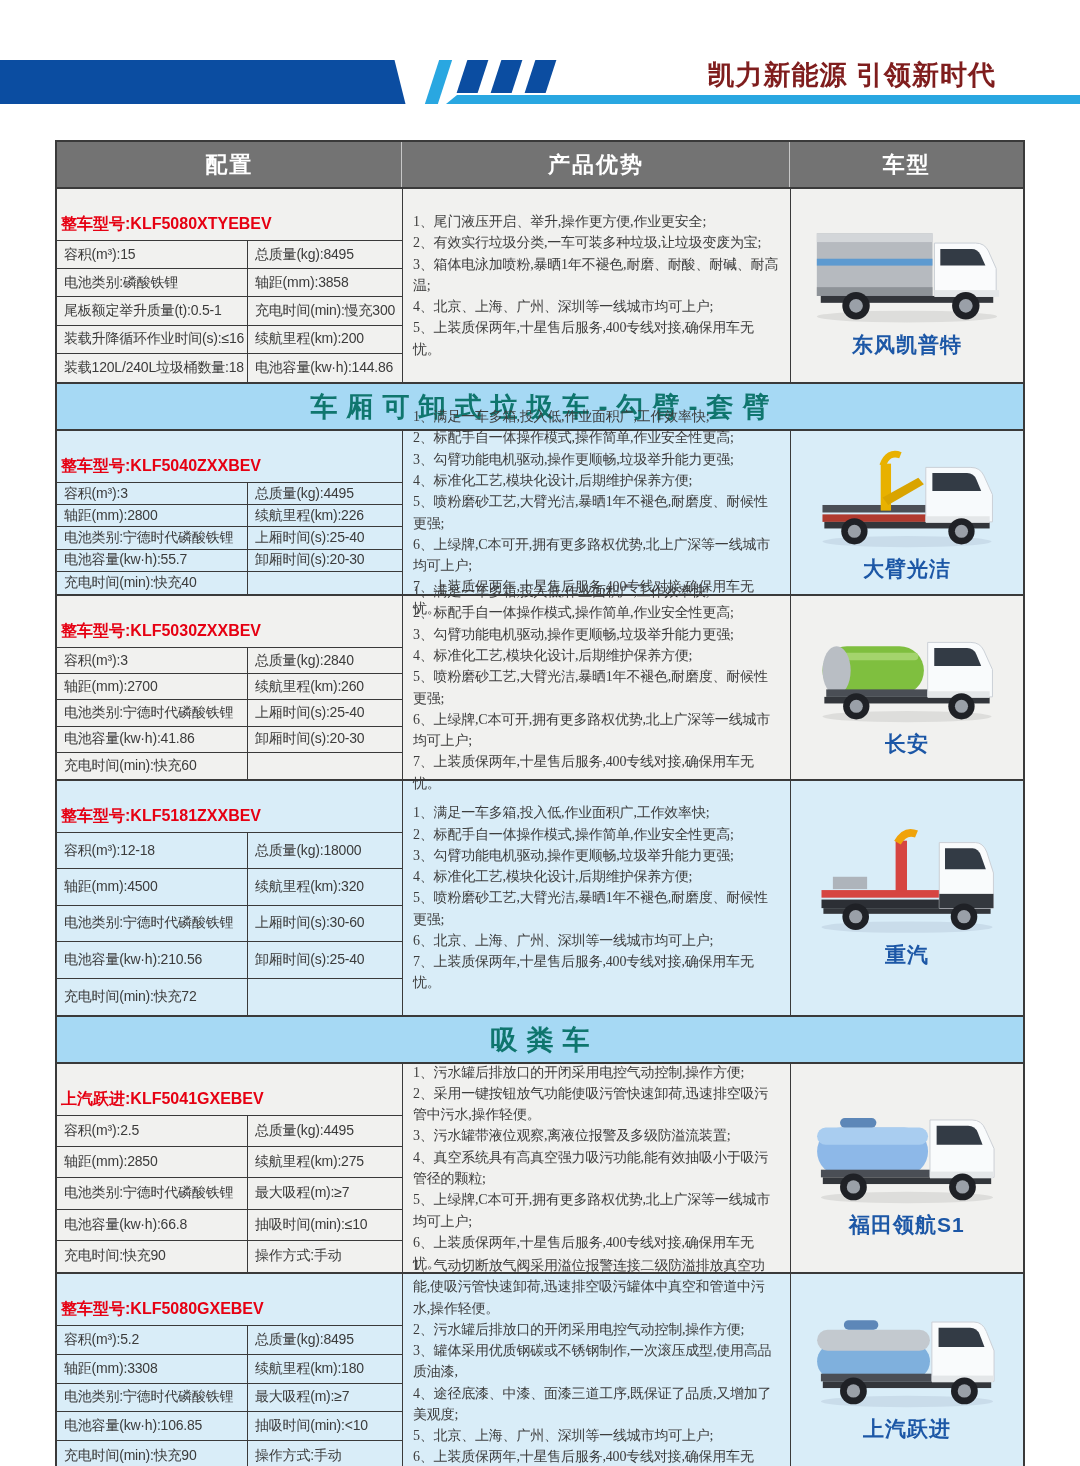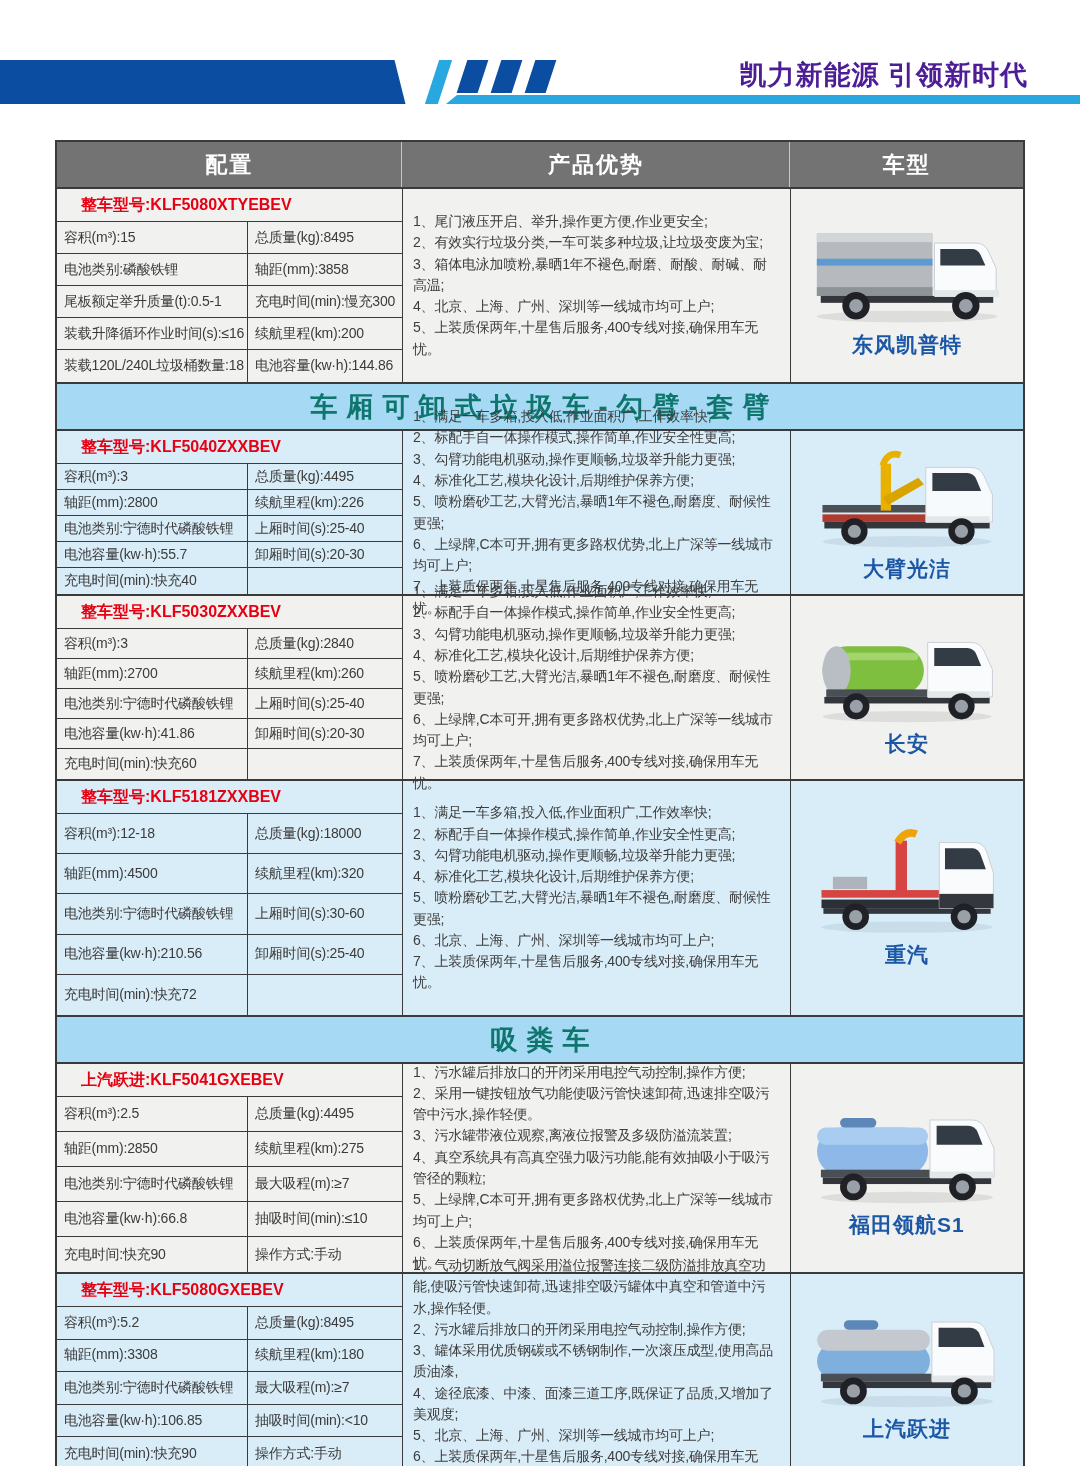--- a/index.html
+++ b/index.html
@@ -8,47 +8,47 @@
   .page { position:relative; width:1080px; height:1466px; background:#ffffff; overflow:hidden; }
 
   
   .banner { position:absolute; left:0; top:60px; width:1080px; height:46px; }
   .band   { position:absolute; left:-30px; top:0; width:430px; height:44px; background:#0b4da1; transform:skewX(14deg); }
   .slash-light { position:absolute; left:432px; top:0; width:13px; height:44px; background:#29a7e1; transform:skewX(-18deg); }
   .slash-dark  { position:absolute; top:0; width:21px; height:33px; background:#0b4da1; transform:skewX(-18deg); }
   .sd1 { left:462px; } .sd2 { left:496px; } .sd3 { left:530px; }
   .bar { position:absolute; left:446px; top:35px; width:634px; height:9px; background:#29a7e1;
          clip-path:polygon(11px 0, 100% 0, 100% 100%, 0 100%); }
-  .slogan { position:absolute; right:52px; top:-3px; font-size:27px; font-weight:800; color:#4c1d95; letter-spacing:1px; white-space:nowrap; }
+  .slogan { position:absolute; right:84px; top:-3px; font-size:27px; font-weight:800; color:#7f1d1d; letter-spacing:1px; white-space:nowrap; }
 
   
   .sheet { position:absolute; left:55px; top:140px; width:970px; border:2px solid #3a3a3a; background:#fff; }
   .thead { display:flex; height:45px; background:#737373; color:#ffffff; font-weight:bold; font-size:22px; }
   .thead .hc { display:flex; align-items:center; justify-content:center; letter-spacing:2px; }
   .hc1 { width:345px; } .hc2 { width:390px; border-left:1.5px solid rgba(255,255,255,.6); border-right:1.5px solid rgba(255,255,255,.6);text-align:right; } .hc3 { width:233px; }
 
   .divider { border-top:2px solid #3a3a3a; height:47px; background:#a6d9f4; color:#0f766e;
              display:flex; align-items:center; justify-content:center;
              font-size:27px; font-weight:800; letter-spacing:9px; text-indent:9px; }
 
   .section { display:flex; border-top:2px solid #3a3a3a; }
   .section.light { background:#f1f1ef; }
   .section.blue  { background:#d9edf8; }
 
   .cfg { width:345px; display:flex; flex-direction:column; }
-  .model { height:33px; flex:0 0 33px; display:flex; align-items:center; padding-left:24px;
-           color:#e60012; font-weight:bold; font-size:16px; border-bottom:1.5px solid #3a3a3a; white-space:nowrap; }
+  .model { height:33px; flex:0 0 33px; display:flex; align-items:center; padding-left:4px;
+           color:#e60012; font-weight:bold; font-size:16px; border-bottom:1.5px solid #3a3a3a; white-space:nowrap;margin-top:19px; }
   .specs { flex:1; display:grid; grid-template-columns:190px 155px; grid-auto-rows:1fr; }
   .sc { display:flex; align-items:center; padding-left:7px; font-size:14px; color:#3b3b3b;
         border-bottom:1.5px solid #3a3a3a; white-space:nowrap; letter-spacing:-0.2px; overflow:visible; }
   .sc.r { border-left:1.5px solid #3a3a3a; }
   .specs .sc:nth-last-child(-n+2) { border-bottom:none; }
 
   .adv { width:390px; border-left:1.5px solid #3a3a3a; border-right:1.5px solid #3a3a3a;
-         padding:8px 10px; display:flex; flex-direction:column; justify-content:center; }
+         padding:8px 10px; display:flex; flex-direction:column; justify-content:center;font-family:Liberation Serif, serif; }
   .advl { font-size:14px; line-height:1.52; color:#3d3d3d; letter-spacing:-0.2px; }
 
   .veh { width:233px; display:flex; flex-direction:column; align-items:center; justify-content:center; }
   .veh svg { display:block; }
   .vname { margin-top:4px; font-size:21px; font-weight:bold; color:#1c57a6; letter-spacing:1px; }
 
   
   .sec-a { height:195px; } .sec-b { height:165px; } .sec-c { height:185px; }
   .sec-d { height:236px; } .sec-e { height:210px; } .sec-f { height:198px; }
 </style>

